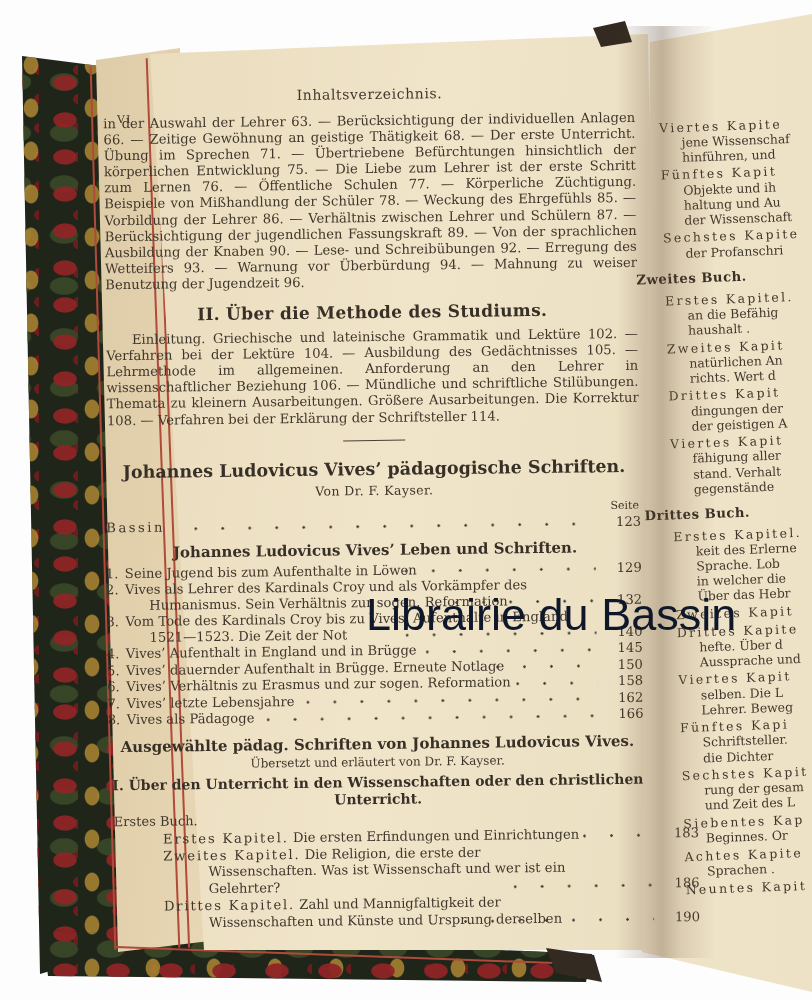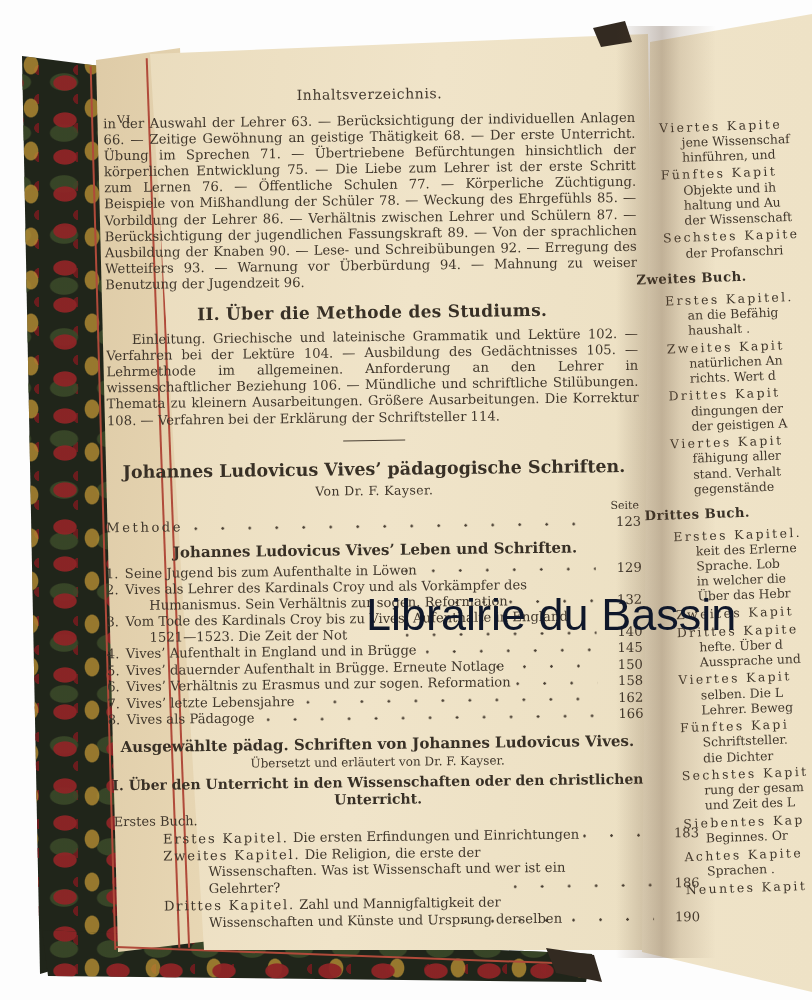--- a/index.html
+++ b/index.html
@@ -117,21 +117,21 @@
     <div class="folio">VI</div>
     <div class="lp-header">Inhaltsverzeichnis.</div>
     <div class="para">in der Auswahl der Lehrer 63. — Berücksichtigung der individuellen Anlagen 66. — Zeitige Gewöhnung an geistige Thätigkeit 68. — Der erste Unterricht. Übung im Sprechen 71. — Übertriebene Befürchtungen hinsichtlich der körperlichen Entwicklung 75. — Die Liebe zum Lehrer ist der erste Schritt zum Lernen 76. — Öffentliche Schulen 77. — Körperliche Züchtigung. Beispiele von Mißhandlung der Schüler 78. — Weckung des Ehrgefühls 85. — Vorbildung der Lehrer 86. — Verhältnis zwischen Lehrer und Schülern 87. — Berücksichtigung der jugendlichen Fassungskraft 89. — Von der sprachlichen Ausbildung der Knaben 90. — Lese- und Schreibübungen 92. — Erregung des Wetteifers 93. — Warnung vor Überbürdung 94. — Mahnung zu weiser Benutzung der Jugendzeit 96.</div>
     <div class="h2">II. Über die Methode des Studiums.</div>
     <div class="para para-indent">Einleitung. Griechische und lateinische Grammatik und Lektüre 102. — Verfahren bei der Lektüre 104. — Ausbildung des Gedächtnisses 105. — Lehrmethode im allgemeinen. Anforderung an den Lehrer in wissenschaftlicher Beziehung 106. — Mündliche und schriftliche Stilübungen. Themata zu kleinern Ausarbeitungen. Größere Ausarbeitungen. Die Korrektur 108. — Verfahren bei der Erklärung der Schriftsteller 114.</div>
     <div class="midrule"></div>
     <div class="work-title">Johannes Ludovicus Vives’ pädagogische Schriften.</div>
     <div class="byline">Von Dr. F. Kayser.</div>
     <div class="seite">Seite</div>
     <div class="vrow">
-      <span class="vlabel">Methode</span>
+      <span class="vlabel">Bassin</span>
       <span class="leader"></span>
       <span class="pagenum">123</span>
     </div>
     <div class="h3">Johannes Ludovicus Vives’ Leben und Schriften.</div>
 
     <div class="toc">
 
         <div class="row">
           <span class="num">1.</span>
           <span class="body">Seine Jugend bis zum Aufenthalte in Löwen</span>

